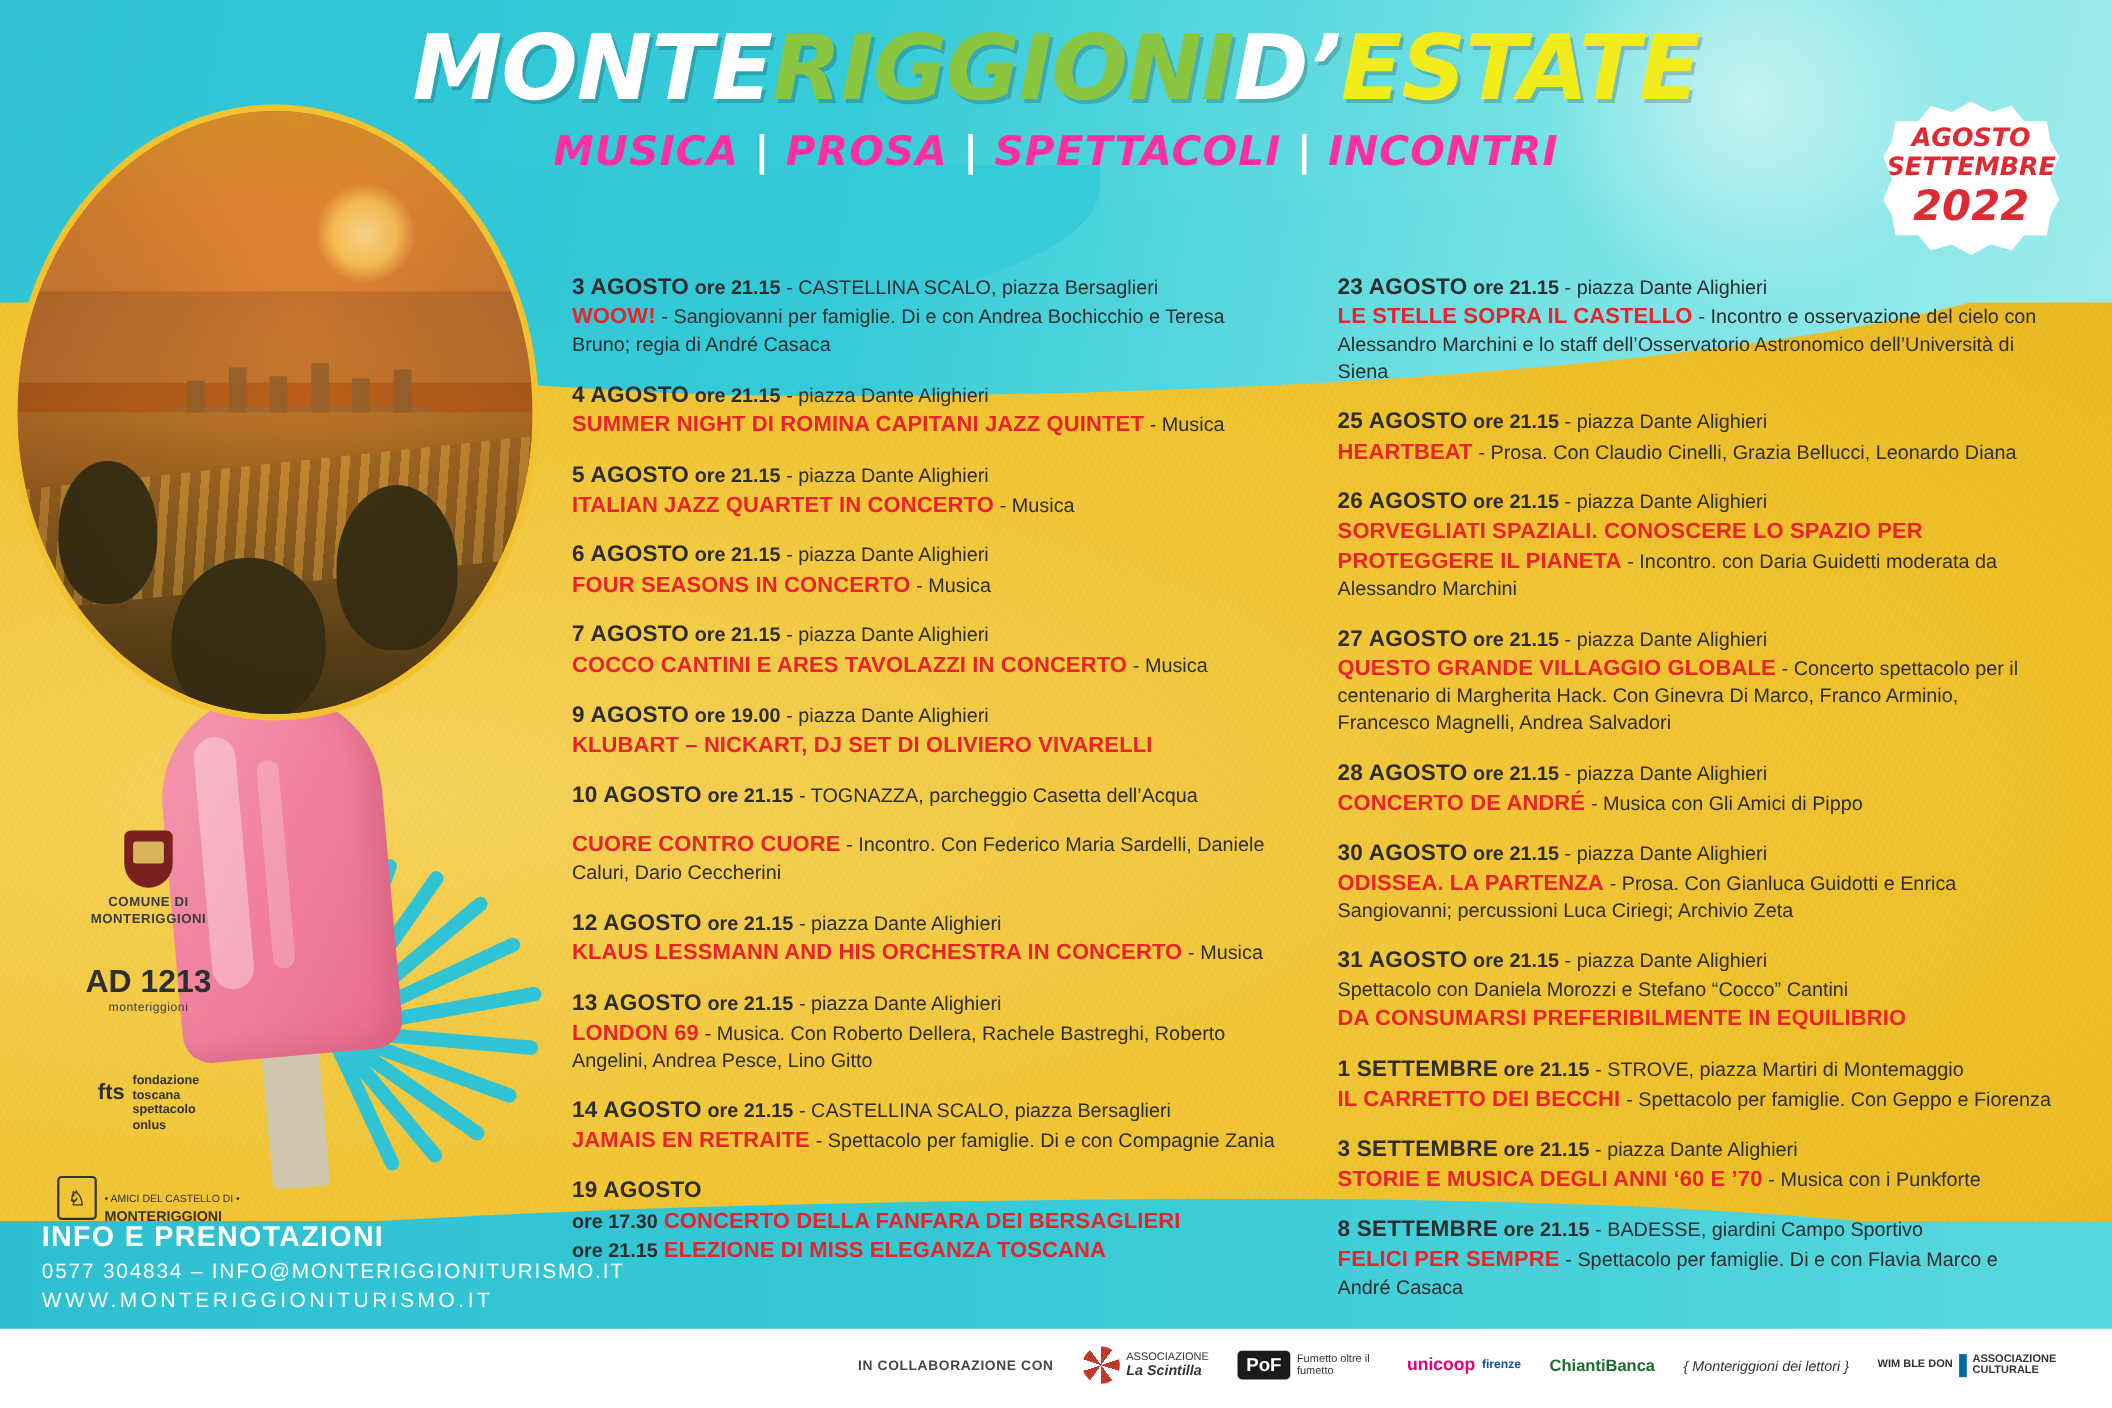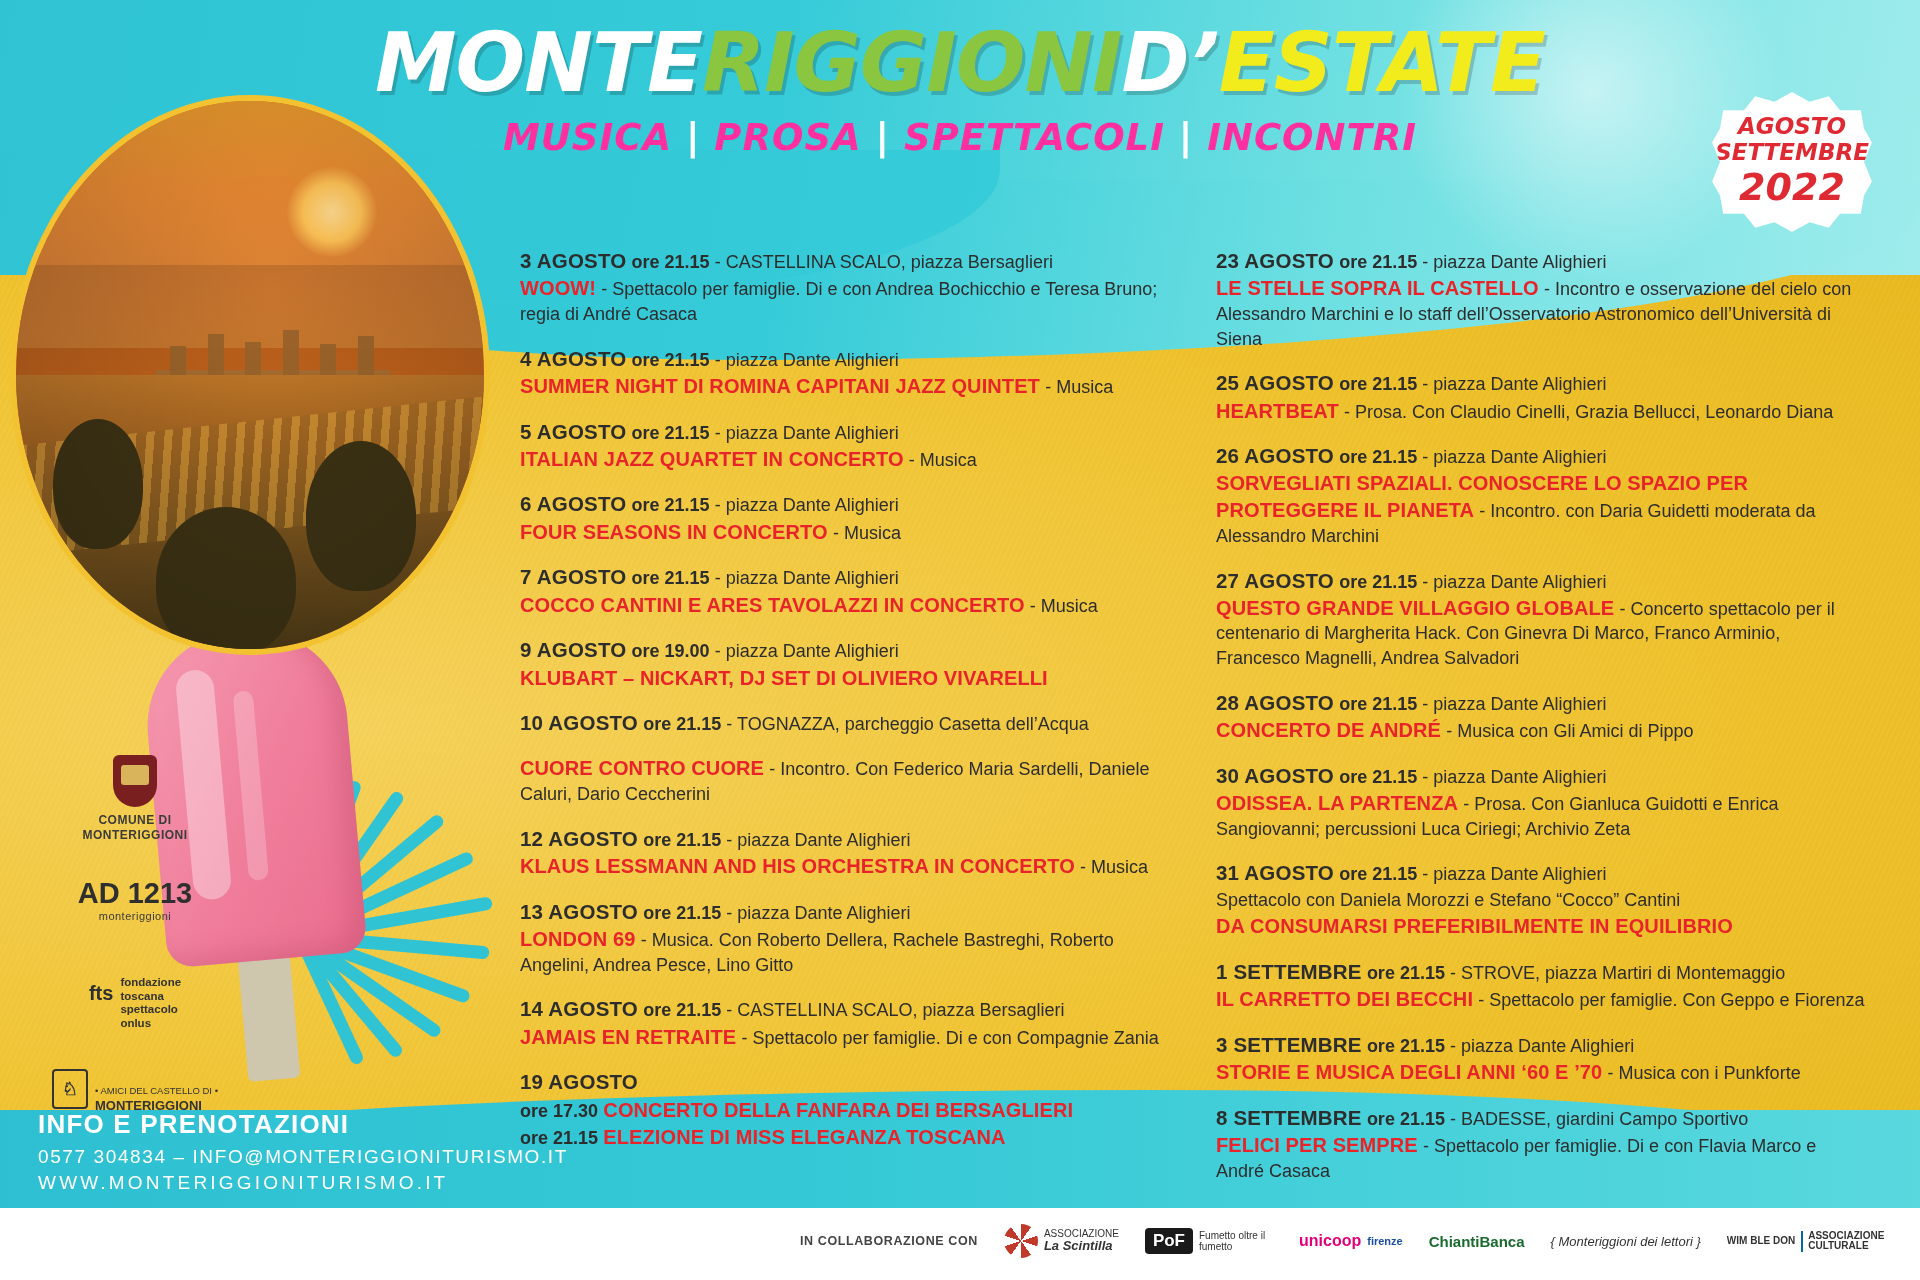--- a/index.html
+++ b/index.html
@@ -214,21 +214,21 @@
   .ev-place { color:#2d2d2d; font-size:18px;}
   .ev-line2 { font-size:19px; line-height:1.3; margin-top:1px; }
   .ev-title { font-weight:700; color:#e8232a; font-size:20px; letter-spacing:.1px;}
   .ev-desc { color:#2d2d2d; font-size:18px; }
   
   .info-block { position:absolute; left:38px; bottom:86px; z-index:9; color:#ffffff; }
   .info-title { font-size:26px; font-weight:700; letter-spacing:1.2px; }
   .info-line { font-size:19px; letter-spacing:1.6px; margin-top:6px; }
   .info-line2 { font-size:19px; letter-spacing:3.2px; margin-top:4px; }
   .collab {
-    position:absolute; left:800px; bottom:8px; width:1110px; height:62px; z-index:9;
+    position:absolute; left:780px; bottom:8px; width:1110px; height:62px; z-index:9;
     display:flex; align-items:center; gap:26px;
   }
   .collab-label { font-size:12.5px; color:#444; letter-spacing:.6px; font-weight:600; }
   .collab-item { display:flex; align-items:center; gap:6px; color:#333; }
   .ci-name { font-size:13px; font-weight:700; line-height:1.1; }
   .ci-sub { font-size:10px; line-height:1.1; }
   .pof-box { background:#1a1a1a; color:#fff; font-weight:900; font-size:17px; padding:3px 8px; border-radius:4px;}
   .unicoop { color:#e2007a; font-weight:700; font-size:16px; line-height:1; }
   .unicoop small{ display:block; color:#1a4fa0; font-size:11px; font-weight:700;}
   .chianti { color:#1a6b2f; font-weight:700; font-size:15px; }
@@ -337,21 +337,21 @@
       </div>
     </div>
   </div>
 
   <div class="program">
 
     <div class="col">
 
       <div class="event">
         <div class="ev-line1"><span class="ev-date">3 AGOSTO</span> <span class="ev-time">ore 21.15</span> <span class="ev-place">- CASTELLINA SCALO, piazza Bersaglieri</span></div>
-        <div class="ev-line2"><span class="ev-title">WOOW!</span> <span class="ev-desc">- Spettacolo per famiglie. Di e con Andrea Bochicchio e Teresa Bruno; regia di André Casaca</span></div>
+        <div class="ev-line2"><span class="ev-title">WOOW!</span> <span class="ev-desc">- Sangiovanni per famiglie. Di e con Andrea Bochicchio e Teresa Bruno; regia di André Casaca</span></div>
       </div>
 
       <div class="event">
         <div class="ev-line1"><span class="ev-date">4 AGOSTO</span> <span class="ev-time">ore 21.15</span> <span class="ev-place">- piazza Dante Alighieri</span></div>
         <div class="ev-line2"><span class="ev-title">SUMMER NIGHT DI ROMINA CAPITANI JAZZ QUINTET</span> <span class="ev-desc">- Musica</span></div>
       </div>
 
       <div class="event">
         <div class="ev-line1"><span class="ev-date">5 AGOSTO</span> <span class="ev-time">ore 21.15</span> <span class="ev-place">- piazza Dante Alighieri</span></div>
         <div class="ev-line2"><span class="ev-title">ITALIAN JAZZ QUARTET IN CONCERTO</span> <span class="ev-desc">- Musica</span></div>
@@ -495,17 +495,17 @@
     <div class="collab-item">
       <div class="chianti">ChiantiBanca</div>
     </div>
 
     <div class="collab-item">
       <div class="mdl">{ Monteriggioni dei lettori }</div>
     </div>
 
     <div class="collab-item">
       <div class="wim">WIM BLE DON</div>
-      <div class="wim" style="border-left:2px solid #0369a1;padding-left:5px;max-width:80px;">ASSOCIAZIONE CULTURALE</div>
+      <div class="wim" style="border-left:7px solid #0369a1;padding-left:5px;max-width:80px;">ASSOCIAZIONE CULTURALE</div>
     </div>
   </div>
 
 </div>
 
 </body></html>

